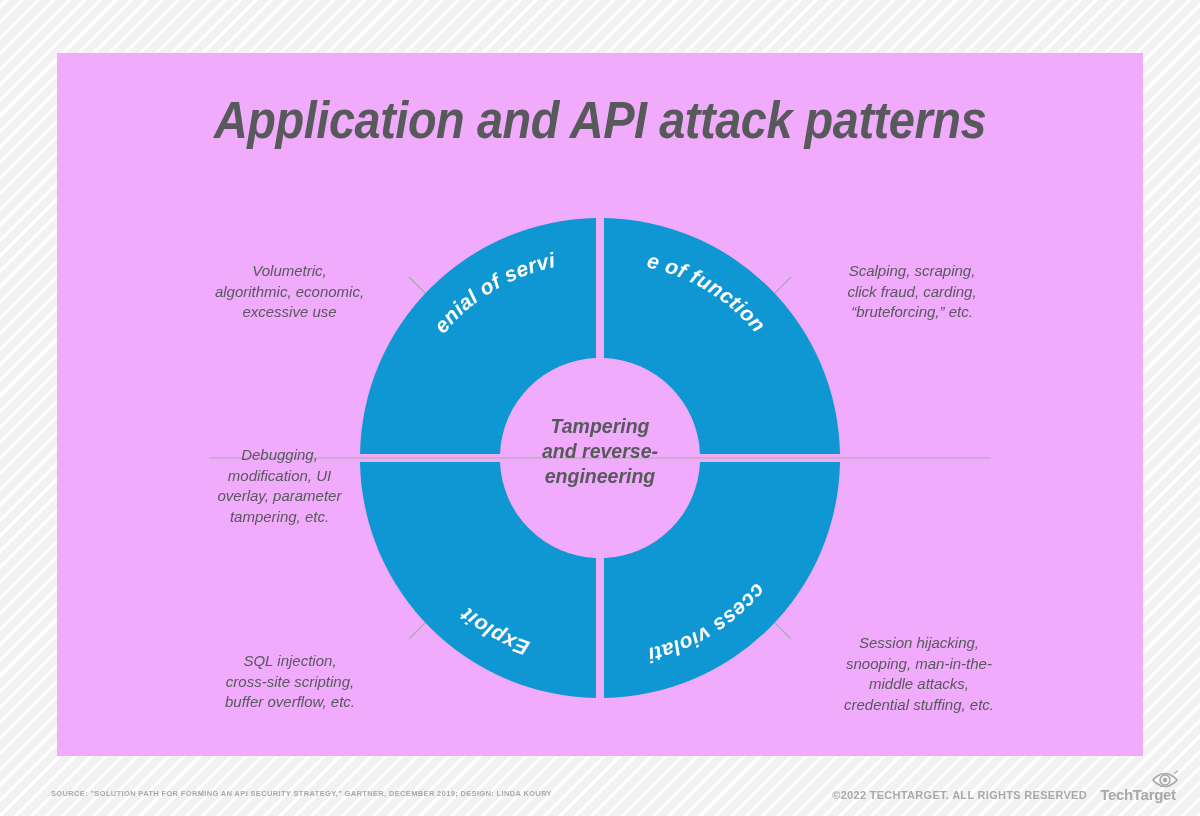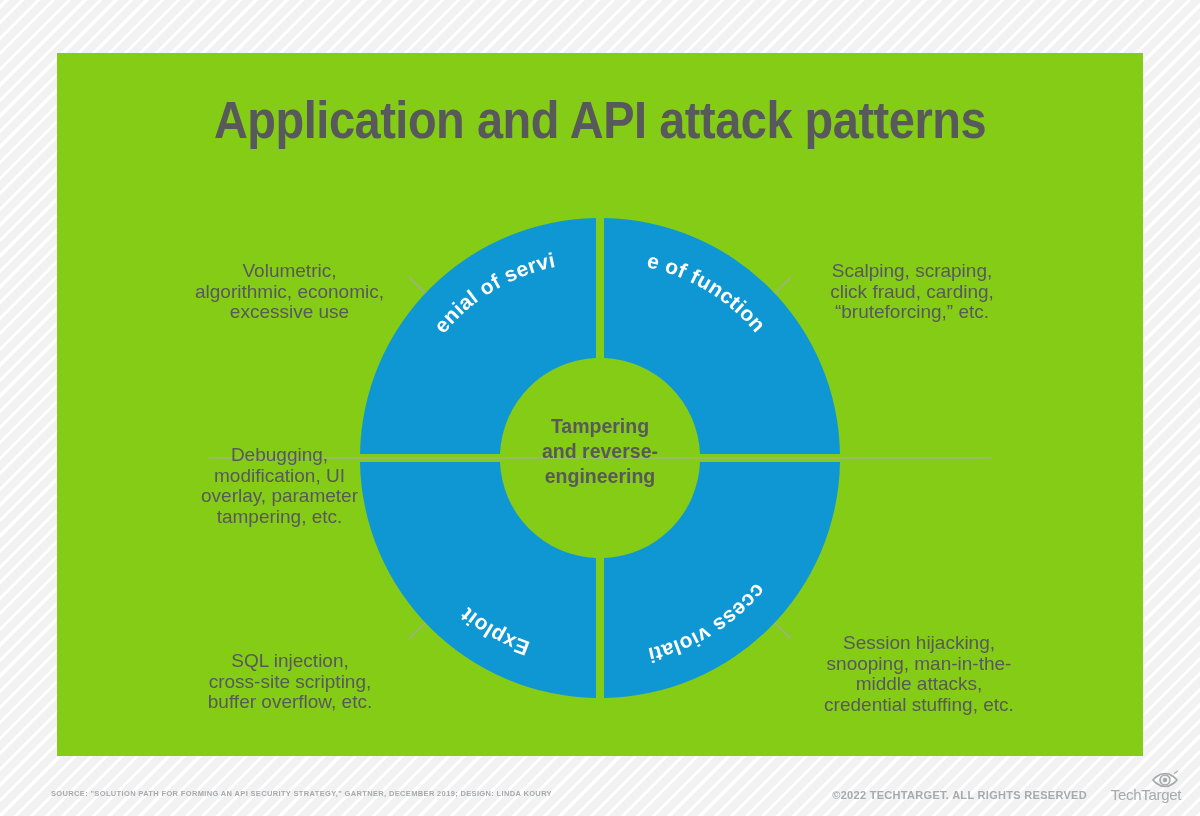--- a/index.html
+++ b/index.html
@@ -19,21 +19,22 @@
     overflow: hidden;
     position: relative;
   }
 
   .card {
     position: absolute;
     left: 57px;
     top: 53px;
     width: 1086px;
     height: 703px;
-    background: #84cc16;
+    background: #f0abfc;
+    font-style: italic;
   }
 
   .page-title {
     position: absolute;
     left: 0;
     top: 38px;
     width: 1086px;
     text-align: center;
     font-family: "Liberation Sans Narrow", "Liberation Sans", sans-serif;
     font-size: 51px;
@@ -47,21 +48,21 @@
   .diagram {
     position: absolute;
     left: 0;
     top: 140px;
     width: 1086px;
     height: 530px;
   }
 
   .callout {
     position: absolute;
-    font-size: 19px;
+    font-size: 15px;
     line-height: 20.5px;
     color: #58595b;
     text-align: center;
     white-space: pre-line;
   }
 
   .co-tl { left: 115px;  top: 68px;  width: 235px; }
   .co-tr { left: 730px;  top: 68px;  width: 250px; }
   .co-ml { left: 105px;  top: 252px; width: 235px; }
   .co-mr { left: 740px;  top: 252px; width: 250px; }
@@ -90,27 +91,27 @@
   .logo {
     position: absolute;
     right: 18px;
     top: 770px;
     width: 88px;
     height: 34px;
     color: #a7a9ac;
   }
   .logo-text {
     position: absolute;
-    left: 8px;
+    left: 0;
     bottom: 1px;
     width: 88px;
     text-align: center;
     font-family: "Liberation Sans Narrow", "Liberation Sans", sans-serif;
     font-size: 15px;
-    font-weight: normal;
+    font-weight: bold;
     letter-spacing: -0.3px;
     color: #a7a9ac;
   }
   .logo-eye {
     position: absolute;
     right: 2px;
     top: 0px;
   }
 
   .curved-label {

